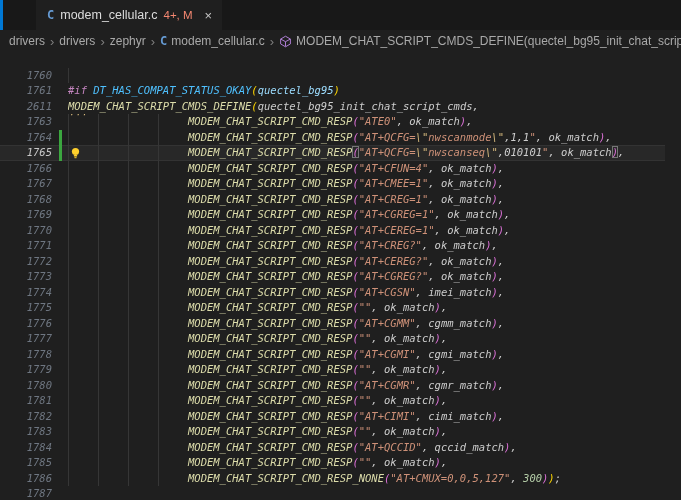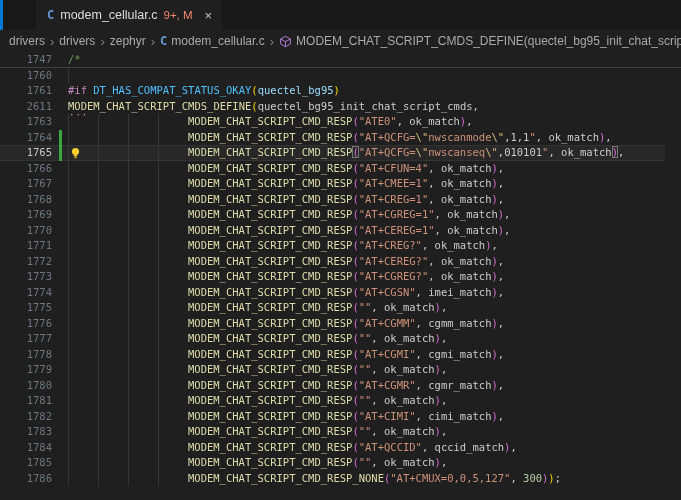--- a/index.html
+++ b/index.html
@@ -53,21 +53,21 @@
 </head>
 <body>
 
 <div id="app">
 
   <div id="tabbar">
     <div id="accent-strip"></div>
     <div id="tab">
       <span class="file-icon">C</span>
       <span id="tab-title">modem_cellular.c</span>
-      <span id="tab-badge">9+, M</span>
+      <span id="tab-badge">4+, M</span>
       <span id="tab-close">×</span>
     </div>
   </div>
 
   <div id="breadcrumbs">
       <span class="crumb">
         <span>drivers</span>
       </span>
       <span class="crumb-sep">›</span>
       <span class="crumb">
@@ -86,21 +86,21 @@
       <span class="crumb">
         <span class="sym-icon"><svg width="13" height="13" viewBox="0 0 16 16">
             <path d="M8 1.5 14 5v6l-6 3.5L2 11V5z" fill="none" stroke="#b180d7" stroke-width="1.2"></path>
             <path d="M2 5l6 3.2L14 5M8 8.2V14" fill="none" stroke="#b180d7" stroke-width="1.2"></path>
           </svg></span>
         <span>MODEM_CHAT_SCRIPT_CMDS_DEFINE(quectel_bg95_init_chat_scrip</span>
       </span>
     </div>
 
   <div id="editor">
-    <div id="lines" style="position: absolute; left: 0px; top: 15.5px; right: 16px;">
+    <div id="lines" style="position: absolute; left: 0px; top: 15.5px; right: 16px; font-style: italic;">
         <div class="row"><span class="ln">1760</span><div class="guide" style="left: 68px;"></div><span class="code"></span></div>
         <div class="row"><span class="ln">1761</span><span class="code"><span class="tok kw" style="color: rgb(197, 134, 192);">#if</span><span class="tok pl" style="color: rgb(204, 204, 204);"> </span><span class="tok mac" style="color: rgb(79, 193, 255);">DT_HAS_COMPAT_STATUS_OKAY</span><span class="tok p1" style="color: rgb(255, 215, 0);">(</span><span class="tok var" style="color: rgb(156, 220, 254);">quectel_bg95</span><span class="tok p1" style="color: rgb(255, 215, 0);">)</span></span></div>
         <div class="row"><span class="ln">2611</span><span class="code"><span class="tok fn" style="color: rgb(220, 220, 170);">MODEM_CHAT_SCRIPT_CMDS_DEFINE</span><span class="tok p1" style="color: rgb(255, 215, 0);">(</span><span class="tok pl" style="color: rgb(204, 204, 204);">quectel_bg95_init_chat_script_cmds,</span></span><span class="dots">···</span></div>
         <div class="row"><span class="ln">1763</span><div class="guide" style="left: 68px;"></div><div class="guide" style="left: 98px;"></div><div class="guide" style="left: 128px;"></div><div class="guide" style="left: 158px;"></div><span class="code ind"><span class="tok fn" style="color: rgb(220, 220, 170);">MODEM_CHAT_SCRIPT_CMD_RESP</span><span class="tok p2" style="color: rgb(218, 112, 214);">(</span><span class="tok str" style="color: rgb(206, 145, 120);">"ATE0"</span><span class="tok pl" style="color: rgb(204, 204, 204);">, ok_match</span><span class="tok p2" style="color: rgb(218, 112, 214);">)</span><span class="tok pl" style="color: rgb(204, 204, 204);">,</span></span></div>
         <div class="row"><span class="ln">1764</span><div class="modbar"></div><div class="guide" style="left: 68px;"></div><div class="guide" style="left: 98px;"></div><div class="guide" style="left: 128px;"></div><div class="guide" style="left: 158px;"></div><span class="code ind"><span class="tok fn" style="color: rgb(220, 220, 170);">MODEM_CHAT_SCRIPT_CMD_RESP</span><span class="tok p2" style="color: rgb(218, 112, 214);">(</span><span class="tok str" style="color: rgb(206, 145, 120);">"AT+QCFG=</span><span class="tok esc" style="color: rgb(215, 186, 125);">\"</span><span class="tok str" style="color: rgb(206, 145, 120);">nwscanmode</span><span class="tok esc" style="color: rgb(215, 186, 125);">\"</span><span class="tok pl" style="color: rgb(204, 204, 204);">,1,1</span><span class="tok str" style="color: rgb(206, 145, 120);">"</span><span class="tok pl" style="color: rgb(204, 204, 204);">, ok_match</span><span class="tok p2" style="color: rgb(218, 112, 214);">)</span><span class="tok pl" style="color: rgb(204, 204, 204);">,</span></span></div>
         <div class="row active"><div class="rowbg"></div><span class="ln">1765</span><div class="modbar"></div><div class="guide" style="left: 68px;"></div><div class="guide" style="left: 98px;"></div><div class="guide" style="left: 128px;"></div><div class="guide" style="left: 158px;"></div><span class="code ind"><span class="tok fn" style="color: rgb(220, 220, 170);">MODEM_CHAT_SCRIPT_CMD_RESP</span><span class="tok p2 box" style="color: rgb(218, 112, 214);">(</span><span class="tok str" style="color: rgb(206, 145, 120);">"AT+QCFG=</span><span class="tok esc" style="color: rgb(215, 186, 125);">\"</span><span class="tok str" style="color: rgb(206, 145, 120);">nwscanseq</span><span class="tok esc" style="color: rgb(215, 186, 125);">\"</span><span class="tok pl" style="color: rgb(204, 204, 204);">,010101</span><span class="tok str" style="color: rgb(206, 145, 120);">"</span><span class="tok pl" style="color: rgb(204, 204, 204);">, ok_match</span><span class="tok p2 box" style="color: rgb(218, 112, 214);">)</span><span class="tok pl" style="color: rgb(204, 204, 204);">,</span></span><span class="bulb"><svg width="11" height="12" viewBox="0 0 11 12">
               <circle cx="5.5" cy="4.5" r="3.6" fill="#ffd02c"></circle>
               <rect x="3.8" y="8" width="3.4" height="1.6" rx="0.5" fill="#ffd02c"></rect>
               <rect x="4.3" y="10" width="2.4" height="1.2" rx="0.4" fill="#d9b125"></rect>
             </svg></span></div>
@@ -118,17 +118,17 @@
         <div class="row"><span class="ln">1777</span><div class="guide" style="left: 68px;"></div><div class="guide" style="left: 98px;"></div><div class="guide" style="left: 128px;"></div><div class="guide" style="left: 158px;"></div><span class="code ind"><span class="tok fn" style="color: rgb(220, 220, 170);">MODEM_CHAT_SCRIPT_CMD_RESP</span><span class="tok p2" style="color: rgb(218, 112, 214);">(</span><span class="tok str" style="color: rgb(206, 145, 120);">""</span><span class="tok pl" style="color: rgb(204, 204, 204);">, ok_match</span><span class="tok p2" style="color: rgb(218, 112, 214);">)</span><span class="tok pl" style="color: rgb(204, 204, 204);">,</span></span></div>
         <div class="row"><span class="ln">1778</span><div class="guide" style="left: 68px;"></div><div class="guide" style="left: 98px;"></div><div class="guide" style="left: 128px;"></div><div class="guide" style="left: 158px;"></div><span class="code ind"><span class="tok fn" style="color: rgb(220, 220, 170);">MODEM_CHAT_SCRIPT_CMD_RESP</span><span class="tok p2" style="color: rgb(218, 112, 214);">(</span><span class="tok str" style="color: rgb(206, 145, 120);">"AT+CGMI"</span><span class="tok pl" style="color: rgb(204, 204, 204);">, cgmi_match</span><span class="tok p2" style="color: rgb(218, 112, 214);">)</span><span class="tok pl" style="color: rgb(204, 204, 204);">,</span></span></div>
         <div class="row"><span class="ln">1779</span><div class="guide" style="left: 68px;"></div><div class="guide" style="left: 98px;"></div><div class="guide" style="left: 128px;"></div><div class="guide" style="left: 158px;"></div><span class="code ind"><span class="tok fn" style="color: rgb(220, 220, 170);">MODEM_CHAT_SCRIPT_CMD_RESP</span><span class="tok p2" style="color: rgb(218, 112, 214);">(</span><span class="tok str" style="color: rgb(206, 145, 120);">""</span><span class="tok pl" style="color: rgb(204, 204, 204);">, ok_match</span><span class="tok p2" style="color: rgb(218, 112, 214);">)</span><span class="tok pl" style="color: rgb(204, 204, 204);">,</span></span></div>
         <div class="row"><span class="ln">1780</span><div class="guide" style="left: 68px;"></div><div class="guide" style="left: 98px;"></div><div class="guide" style="left: 128px;"></div><div class="guide" style="left: 158px;"></div><span class="code ind"><span class="tok fn" style="color: rgb(220, 220, 170);">MODEM_CHAT_SCRIPT_CMD_RESP</span><span class="tok p2" style="color: rgb(218, 112, 214);">(</span><span class="tok str" style="color: rgb(206, 145, 120);">"AT+CGMR"</span><span class="tok pl" style="color: rgb(204, 204, 204);">, cgmr_match</span><span class="tok p2" style="color: rgb(218, 112, 214);">)</span><span class="tok pl" style="color: rgb(204, 204, 204);">,</span></span></div>
         <div class="row"><span class="ln">1781</span><div class="guide" style="left: 68px;"></div><div class="guide" style="left: 98px;"></div><div class="guide" style="left: 128px;"></div><div class="guide" style="left: 158px;"></div><span class="code ind"><span class="tok fn" style="color: rgb(220, 220, 170);">MODEM_CHAT_SCRIPT_CMD_RESP</span><span class="tok p2" style="color: rgb(218, 112, 214);">(</span><span class="tok str" style="color: rgb(206, 145, 120);">""</span><span class="tok pl" style="color: rgb(204, 204, 204);">, ok_match</span><span class="tok p2" style="color: rgb(218, 112, 214);">)</span><span class="tok pl" style="color: rgb(204, 204, 204);">,</span></span></div>
         <div class="row"><span class="ln">1782</span><div class="guide" style="left: 68px;"></div><div class="guide" style="left: 98px;"></div><div class="guide" style="left: 128px;"></div><div class="guide" style="left: 158px;"></div><span class="code ind"><span class="tok fn" style="color: rgb(220, 220, 170);">MODEM_CHAT_SCRIPT_CMD_RESP</span><span class="tok p2" style="color: rgb(218, 112, 214);">(</span><span class="tok str" style="color: rgb(206, 145, 120);">"AT+CIMI"</span><span class="tok pl" style="color: rgb(204, 204, 204);">, cimi_match</span><span class="tok p2" style="color: rgb(218, 112, 214);">)</span><span class="tok pl" style="color: rgb(204, 204, 204);">,</span></span></div>
         <div class="row"><span class="ln">1783</span><div class="guide" style="left: 68px;"></div><div class="guide" style="left: 98px;"></div><div class="guide" style="left: 128px;"></div><div class="guide" style="left: 158px;"></div><span class="code ind"><span class="tok fn" style="color: rgb(220, 220, 170);">MODEM_CHAT_SCRIPT_CMD_RESP</span><span class="tok p2" style="color: rgb(218, 112, 214);">(</span><span class="tok str" style="color: rgb(206, 145, 120);">""</span><span class="tok pl" style="color: rgb(204, 204, 204);">, ok_match</span><span class="tok p2" style="color: rgb(218, 112, 214);">)</span><span class="tok pl" style="color: rgb(204, 204, 204);">,</span></span></div>
         <div class="row"><span class="ln">1784</span><div class="guide" style="left: 68px;"></div><div class="guide" style="left: 98px;"></div><div class="guide" style="left: 128px;"></div><div class="guide" style="left: 158px;"></div><span class="code ind"><span class="tok fn" style="color: rgb(220, 220, 170);">MODEM_CHAT_SCRIPT_CMD_RESP</span><span class="tok p2" style="color: rgb(218, 112, 214);">(</span><span class="tok str" style="color: rgb(206, 145, 120);">"AT+QCCID"</span><span class="tok pl" style="color: rgb(204, 204, 204);">, qccid_match</span><span class="tok p2" style="color: rgb(218, 112, 214);">)</span><span class="tok pl" style="color: rgb(204, 204, 204);">,</span></span></div>
         <div class="row"><span class="ln">1785</span><div class="guide" style="left: 68px;"></div><div class="guide" style="left: 98px;"></div><div class="guide" style="left: 128px;"></div><div class="guide" style="left: 158px;"></div><span class="code ind"><span class="tok fn" style="color: rgb(220, 220, 170);">MODEM_CHAT_SCRIPT_CMD_RESP</span><span class="tok p2" style="color: rgb(218, 112, 214);">(</span><span class="tok str" style="color: rgb(206, 145, 120);">""</span><span class="tok pl" style="color: rgb(204, 204, 204);">, ok_match</span><span class="tok p2" style="color: rgb(218, 112, 214);">)</span><span class="tok pl" style="color: rgb(204, 204, 204);">,</span></span></div>
         <div class="row"><span class="ln">1786</span><div class="guide" style="left: 68px;"></div><div class="guide" style="left: 98px;"></div><div class="guide" style="left: 128px;"></div><div class="guide" style="left: 158px;"></div><span class="code ind"><span class="tok fn" style="color: rgb(220, 220, 170);">MODEM_CHAT_SCRIPT_CMD_RESP_NONE</span><span class="tok p2" style="color: rgb(218, 112, 214);">(</span><span class="tok str" style="color: rgb(206, 145, 120);">"AT+CMUX=0,0,5,127"</span><span class="tok pl" style="color: rgb(204, 204, 204);">, </span><span class="tok num" style="color: rgb(181, 206, 168);">300</span><span class="tok p2" style="color: rgb(218, 112, 214);">)</span><span class="tok p1" style="color: rgb(255, 215, 0);">)</span><span class="tok pl" style="color: rgb(204, 204, 204);">;</span></span></div>
+        <div class="row"><span class="ln">1787</span><span class="code"></span></div>
       </div>
-    <div id="sticky"><span class="ln">1747</span><span class="code"><span class="tok cm" style="color: rgb(106, 153, 85);">/*</span></span></div>
   </div>
 
 </div>
 
 </body></html>

